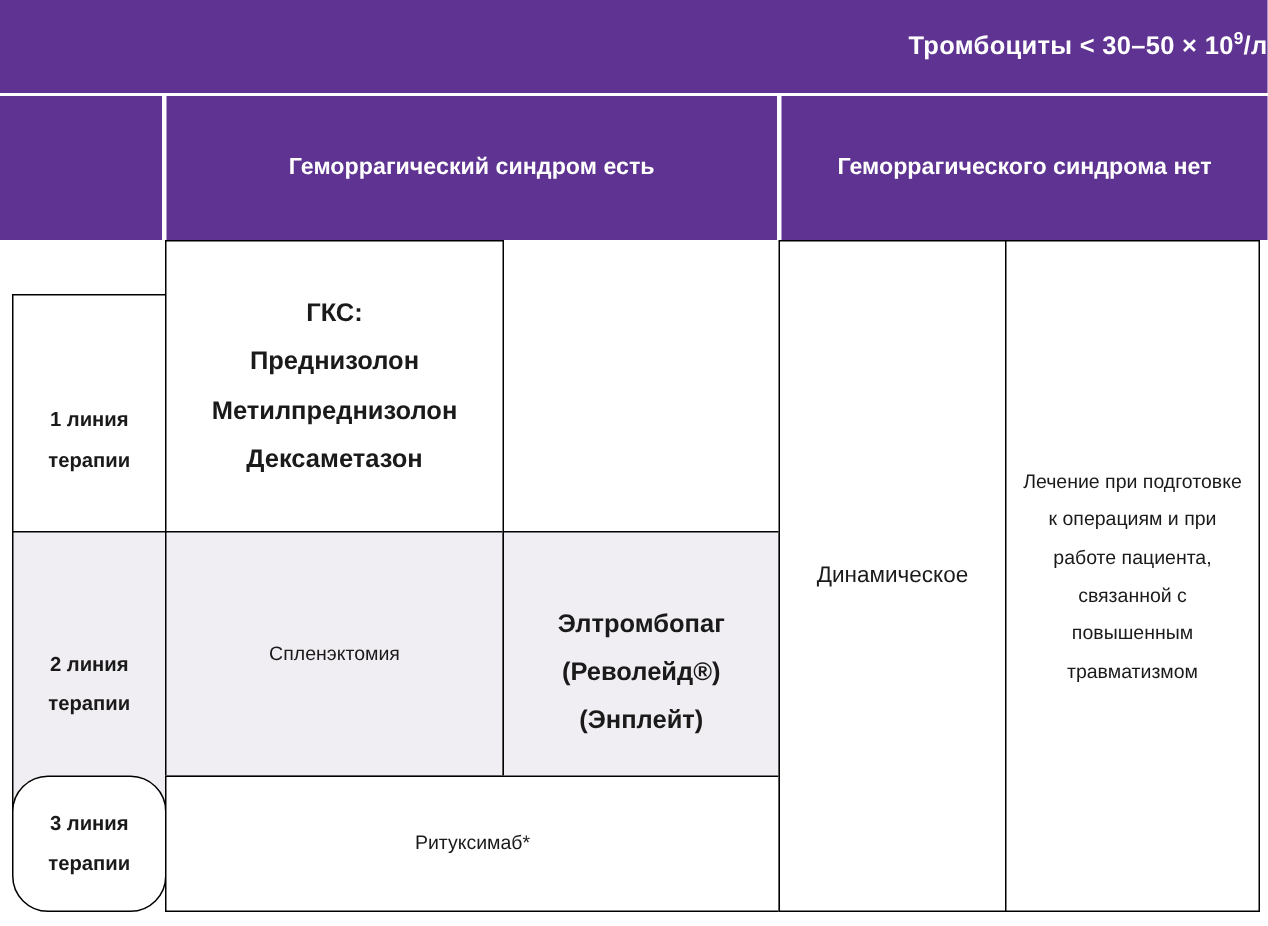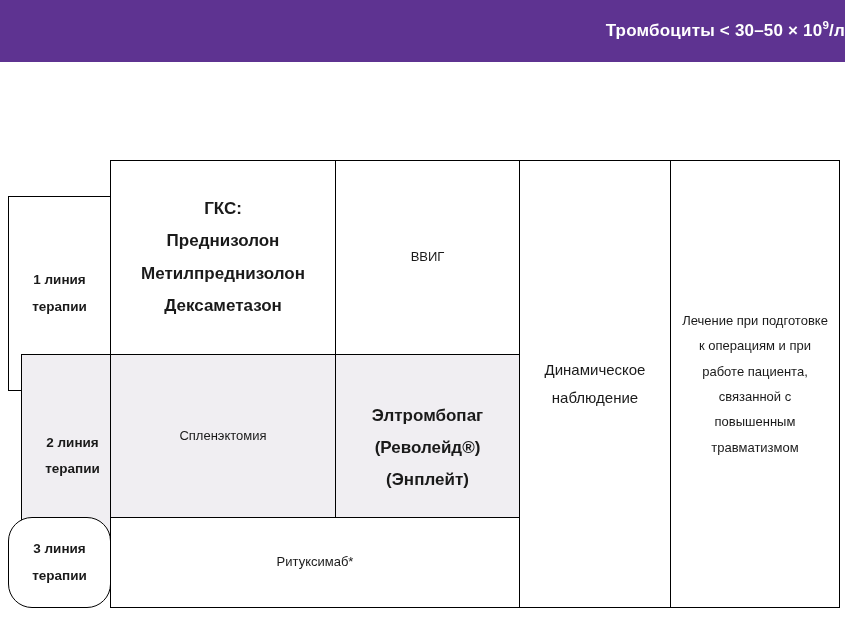--- a/index.html
+++ b/index.html
@@ -115,66 +115,73 @@
 <body>
 
 <div class="table-root">
 
   <div class="title-bar">
     <div class="title-text">
       <span>Тромбоциты &lt; 30–50 × 10</span><sup>9</sup><span>/л</span>
     </div>
   </div>
 
+  <div class="header-row">
+    <div class="hdr-cell hdr-cell-blank">
+      <span class="hdr-text"></span>
+    </div>
+    <div class="hdr-cell hdr-cell-hs">
+      <span class="hdr-text">Геморрагический синдром есть</span>
+    </div>
+    <div class="hdr-cell hdr-cell-nohs">
+      <span class="hdr-text">Геморрагического синдрома нет</span>
+    </div>
+  </div>
 
   <div class="body-grid">
 
     <div class="cell" style="left:0px; top:0px; width:103px; height:195px;margin-top:36px;">
       <div class="lines lbl wrap">1 линия терапии</div>
     </div>
-    <div class="cell shaded" style="left:13px; top:194px; width:103px; height:204px;">
+    <div class="cell shaded" style="left:0px; top:194px; width:103px; height:204px;">
       <div class="lines lbl wrap">2 линия терапии</div>
     </div>
     <div class="cell" style="left:0px; top:357px; width:103px; height:91px;border-radius:24px;">
       <div class="lines lbl wrap">3 линия терапии</div>
     </div>
 
     <div class="cell" style="left:102px; top:0px; width:226px; height:195px;">
       <div class="lines big">
         <div>ГКС:</div>
         <div>Преднизолон</div>
         <div>Метилпреднизолон</div>
         <div>Дексаметазон</div>
       </div>
     </div>
 
-    <div class="cell" style="left:327px; top:0px; width:185px; height:195px;">
-      <div class="lines small">ВВИГ</div>
-    </div>
 
     <div class="cell shaded" style="left:102px; top:194px; width:226px; height:164px;">
       <div class="lines small">Спленэктомия</div>
     </div>
 
     <div class="cell shaded" style="left:327px; top:194px; width:185px; height:188px;">
       <div class="lines big">
         <div>Элтромбопаг</div>
         <div>(Револейд®)</div>
         <div>(Энплейт)</div>
       </div>
     </div>
 
     <div class="cell" style="left:102px; top:357px; width:410px; height:91px;">
       <div class="lines small">Ритуксимаб*</div>
     </div>
 
     <div class="cell" style="left:511px; top:0px; width:152px; height:448px;">
       <div class="lines medium">
         <div>Динамическое</div>
-        <div>наблюдение</div>
       </div>
     </div>
 
     <div class="cell" style="left:662px; top:0px; width:170px; height:448px;">
       <div class="lines small wrap">Лечение при подготовке к операциям и при работе пациента, связанной с повышенным травматизмом</div>
     </div>
 
   </div>
 </div>
 

